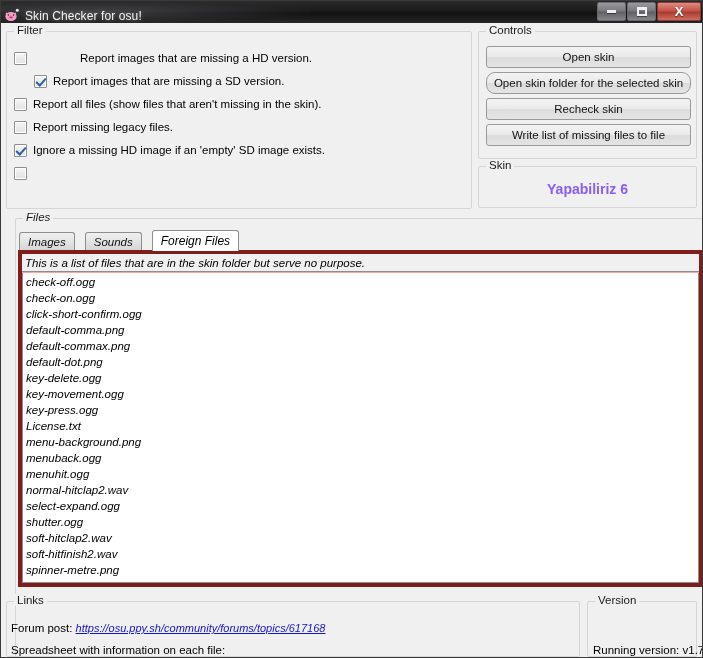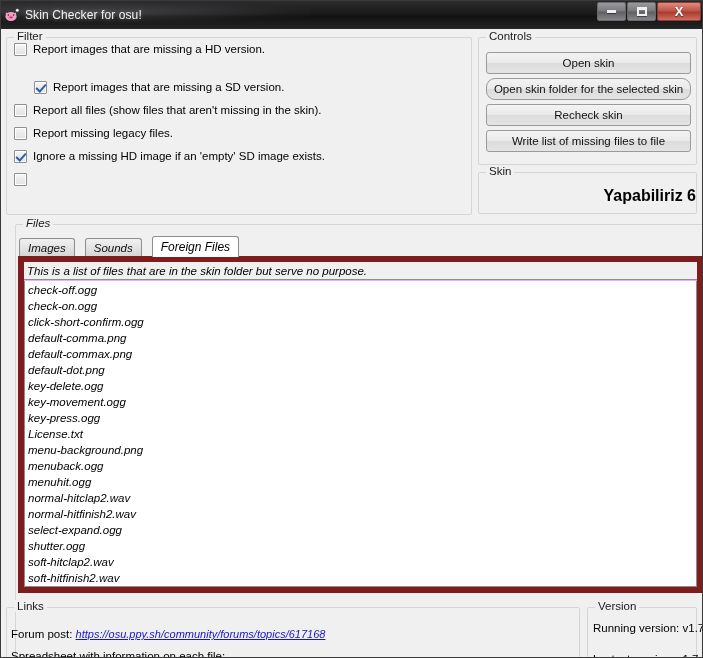--- a/index.html
+++ b/index.html
@@ -16,24 +16,24 @@
     position: relative;
     width: 703px; height: 658px;
     background: #f0f0f0;
     border: 1px solid #3a3a3a;
     overflow: hidden;
   }
 
   
   #titlebar {
     position: relative;
-    height: 28px;
+    height: 22px;
     background: linear-gradient(to bottom, #2b2b2b 0%, #1a1a1a 45%, #111 55%, #262626 100%);
     display: flex;
-    align-items: center;
+    align-items: flex-end;
     padding-left: 3px;
     user-select: none;
   }
   #titlebar .glow {
     position: absolute;
     left: 0; top: 0; width: 310px; height: 22px;
     background: radial-gradient(ellipse at 30% 50%, rgba(120,120,130,0.42) 0%, rgba(60,60,70,0.10) 65%, rgba(0,0,0,0) 80%);
     pointer-events: none;
   }
   .app-icon {
@@ -161,24 +161,24 @@
     justify-content: center;
     cursor: pointer;
     padding: 0;
     white-space: nowrap;
   }
 
   
   .skin-name {
     position: absolute;
     width: 100%;
-    text-align: right;
-    font-size: 16px;
+    text-align: center;
+    font-size: 14px;
     font-weight: bold;
-    color: #000000;
+    color: #8b5cf6;
   }
 
   
   .tabstrip {
     position: absolute;
     display: flex;
     align-items: flex-end;
     height: 21px;
   }
   .tab {
@@ -201,22 +201,22 @@
     border-color: #8d8d8d;
     color: #000;
     position: relative;
     z-index: 2;
     font-size: 12px;
   }
 
   
   .list-wrap {
     position: absolute;
-    border: 6px solid #7f1d1d;
-    background: #f0abfc;
+    border: 4px solid #7f1d1d;
+    background: #fca5a5;
     overflow: hidden;
   }
   .list-header {
     height: 18px;
     background: #f0f0f0;
     border-bottom: 1px solid #8d8d8d;
     display: flex;
     align-items: center;
     padding-left: 3px;
     font-size: 11.5px;
@@ -253,20 +253,21 @@
     text-decoration: underline;
     font-style: italic;
     font-size: 11px;
     cursor: pointer;
   }
   .ver-line {
     position: absolute;
     font-size: 11.5px;
     color: #000;
     white-space: nowrap;
+    margin-top: 28px;
   }
 </style>
 </head>
 <body>
 
 <div id="window">
 
   <div id="titlebar">
     <div class="glow"></div>
 
@@ -297,21 +298,21 @@
         <div class="glyph-close">X</div>
       </div>
     </div>
   </div>
 
   <div id="client">
 
     <div class="groupbox" style="left:5px; top:8px; width:466px; height:178px;">
       <div class="gb-title">Filter</div>
 
-      <div class="cb-row" style="left:7px; top:3px;">
+      <div class="cb-row" style="left:7px; top:18px;gap:47px;">
         <span class="cb-box"></span>
         <span class="cb-label">Report images that are missing a HD version.</span>
       </div>
       <div class="cb-row" style="left:7px; top:41px;margin-left:20px;">
         <span class="cb-box checked"></span>
         <span class="cb-label">Report images that are missing a SD version.</span>
       </div>
       <div class="cb-row" style="left:7px; top:64px;">
         <span class="cb-box"></span>
         <span class="cb-label">Report all files (show files that aren't missing in the skin).</span>
@@ -362,21 +363,20 @@
           <div class="list-item">default-commax.png</div>
           <div class="list-item">default-dot.png</div>
           <div class="list-item">key-delete.ogg</div>
           <div class="list-item">key-movement.ogg</div>
           <div class="list-item">key-press.ogg</div>
           <div class="list-item">License.txt</div>
           <div class="list-item">menu-background.png</div>
           <div class="list-item">menuback.ogg</div>
           <div class="list-item">menuhit.ogg</div>
           <div class="list-item">normal-hitclap2.wav</div>
-          <div class="list-item">normal-hitfinish2.wav</div>
           <div class="list-item">select-expand.ogg</div>
           <div class="list-item">shutter.ogg</div>
           <div class="list-item">soft-hitclap2.wav</div>
           <div class="list-item">soft-hitfinish2.wav</div>
           <div class="list-item">spinner-metre.png</div>
         </div>
       </div>
     </div>
 
     <div class="groupbox" style="left:5px; top:578px; width:574px; height:56px;">

